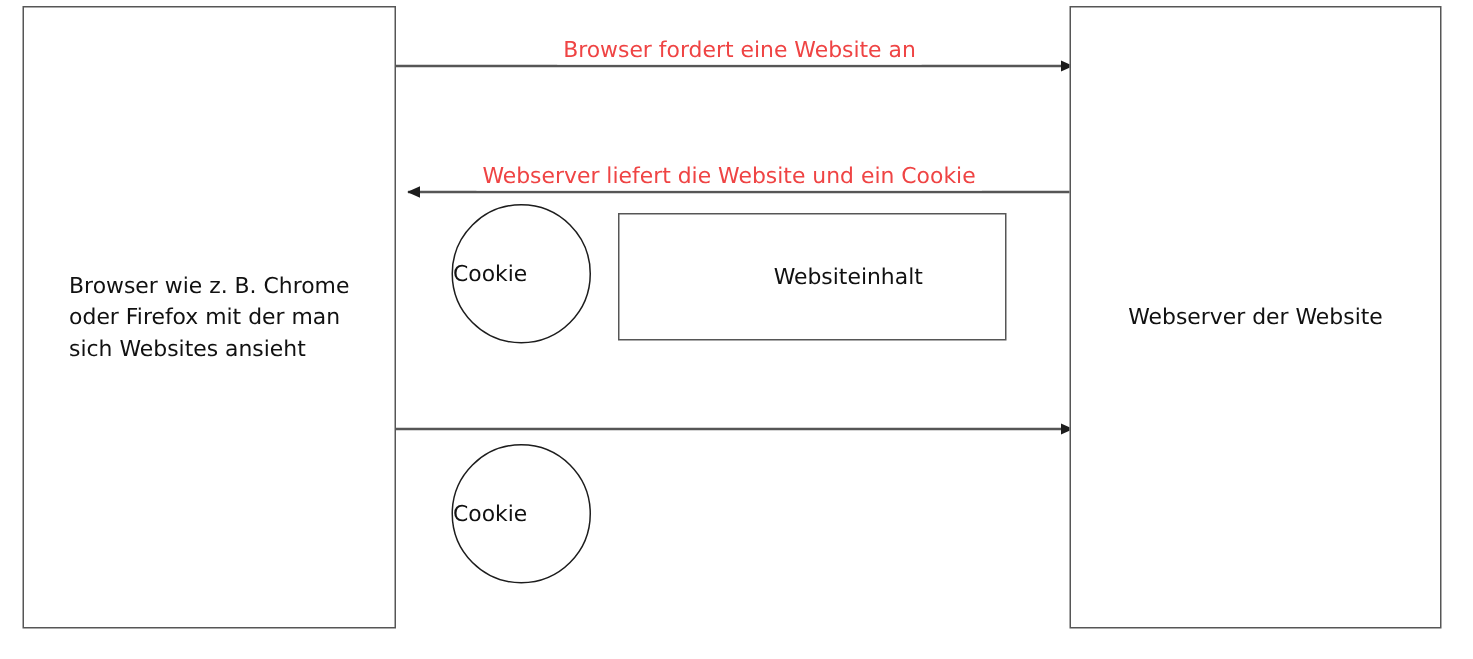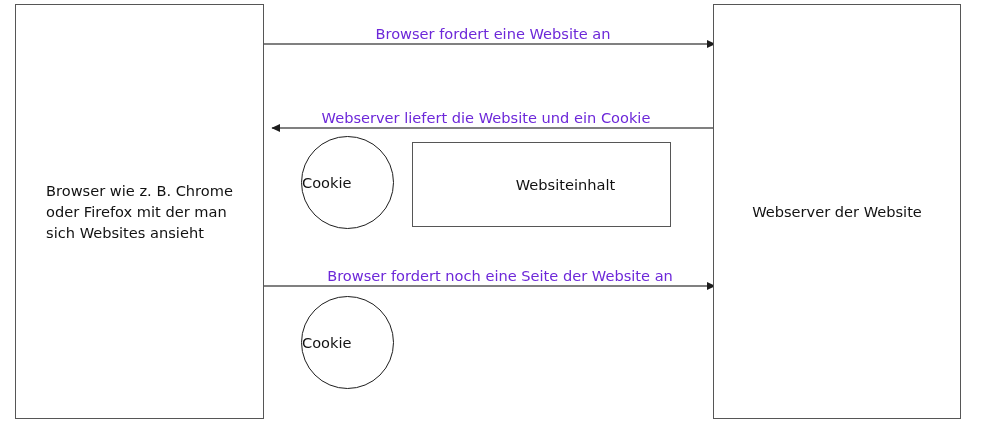--- a/index.html
+++ b/index.html
@@ -86,21 +86,21 @@
     left: 0;
     top: 0;
     width: 982px;
     height: 439px;
     pointer-events: none;
   }
   .edge-label {
     position: absolute;
     font-size: 14.6px;
     line-height: 18px;
-    color: #6d28d9;
+    color: #ef4444;
     white-space: nowrap;
     background: #ffffff;
     padding: 0 4px;
     transform: translateX(-50%);
     text-align: right;
   }
   #edge-label-request-1 { left: 493px; top: 25px; }
   #edge-label-response  { left: 486px; top: 109px; }
   #edge-label-request-2 { left: 500px; top: 267px; }
 </style>
@@ -149,15 +149,14 @@
   <div class="circle-node" id="cookie-circle-1">
     <span class="circle-label">Cookie</span>
   </div>
 
   <div class="circle-node" id="cookie-circle-2">
     <span class="circle-label">Cookie</span>
   </div>
 
   <div class="edge-label" id="edge-label-request-1">Browser fordert eine Website an</div>
   <div class="edge-label" id="edge-label-response">Webserver liefert die Website und ein Cookie</div>
-  <div class="edge-label" id="edge-label-request-2">Browser fordert noch eine Seite der Website an</div>
 
 </div>
 
 </body></html>

